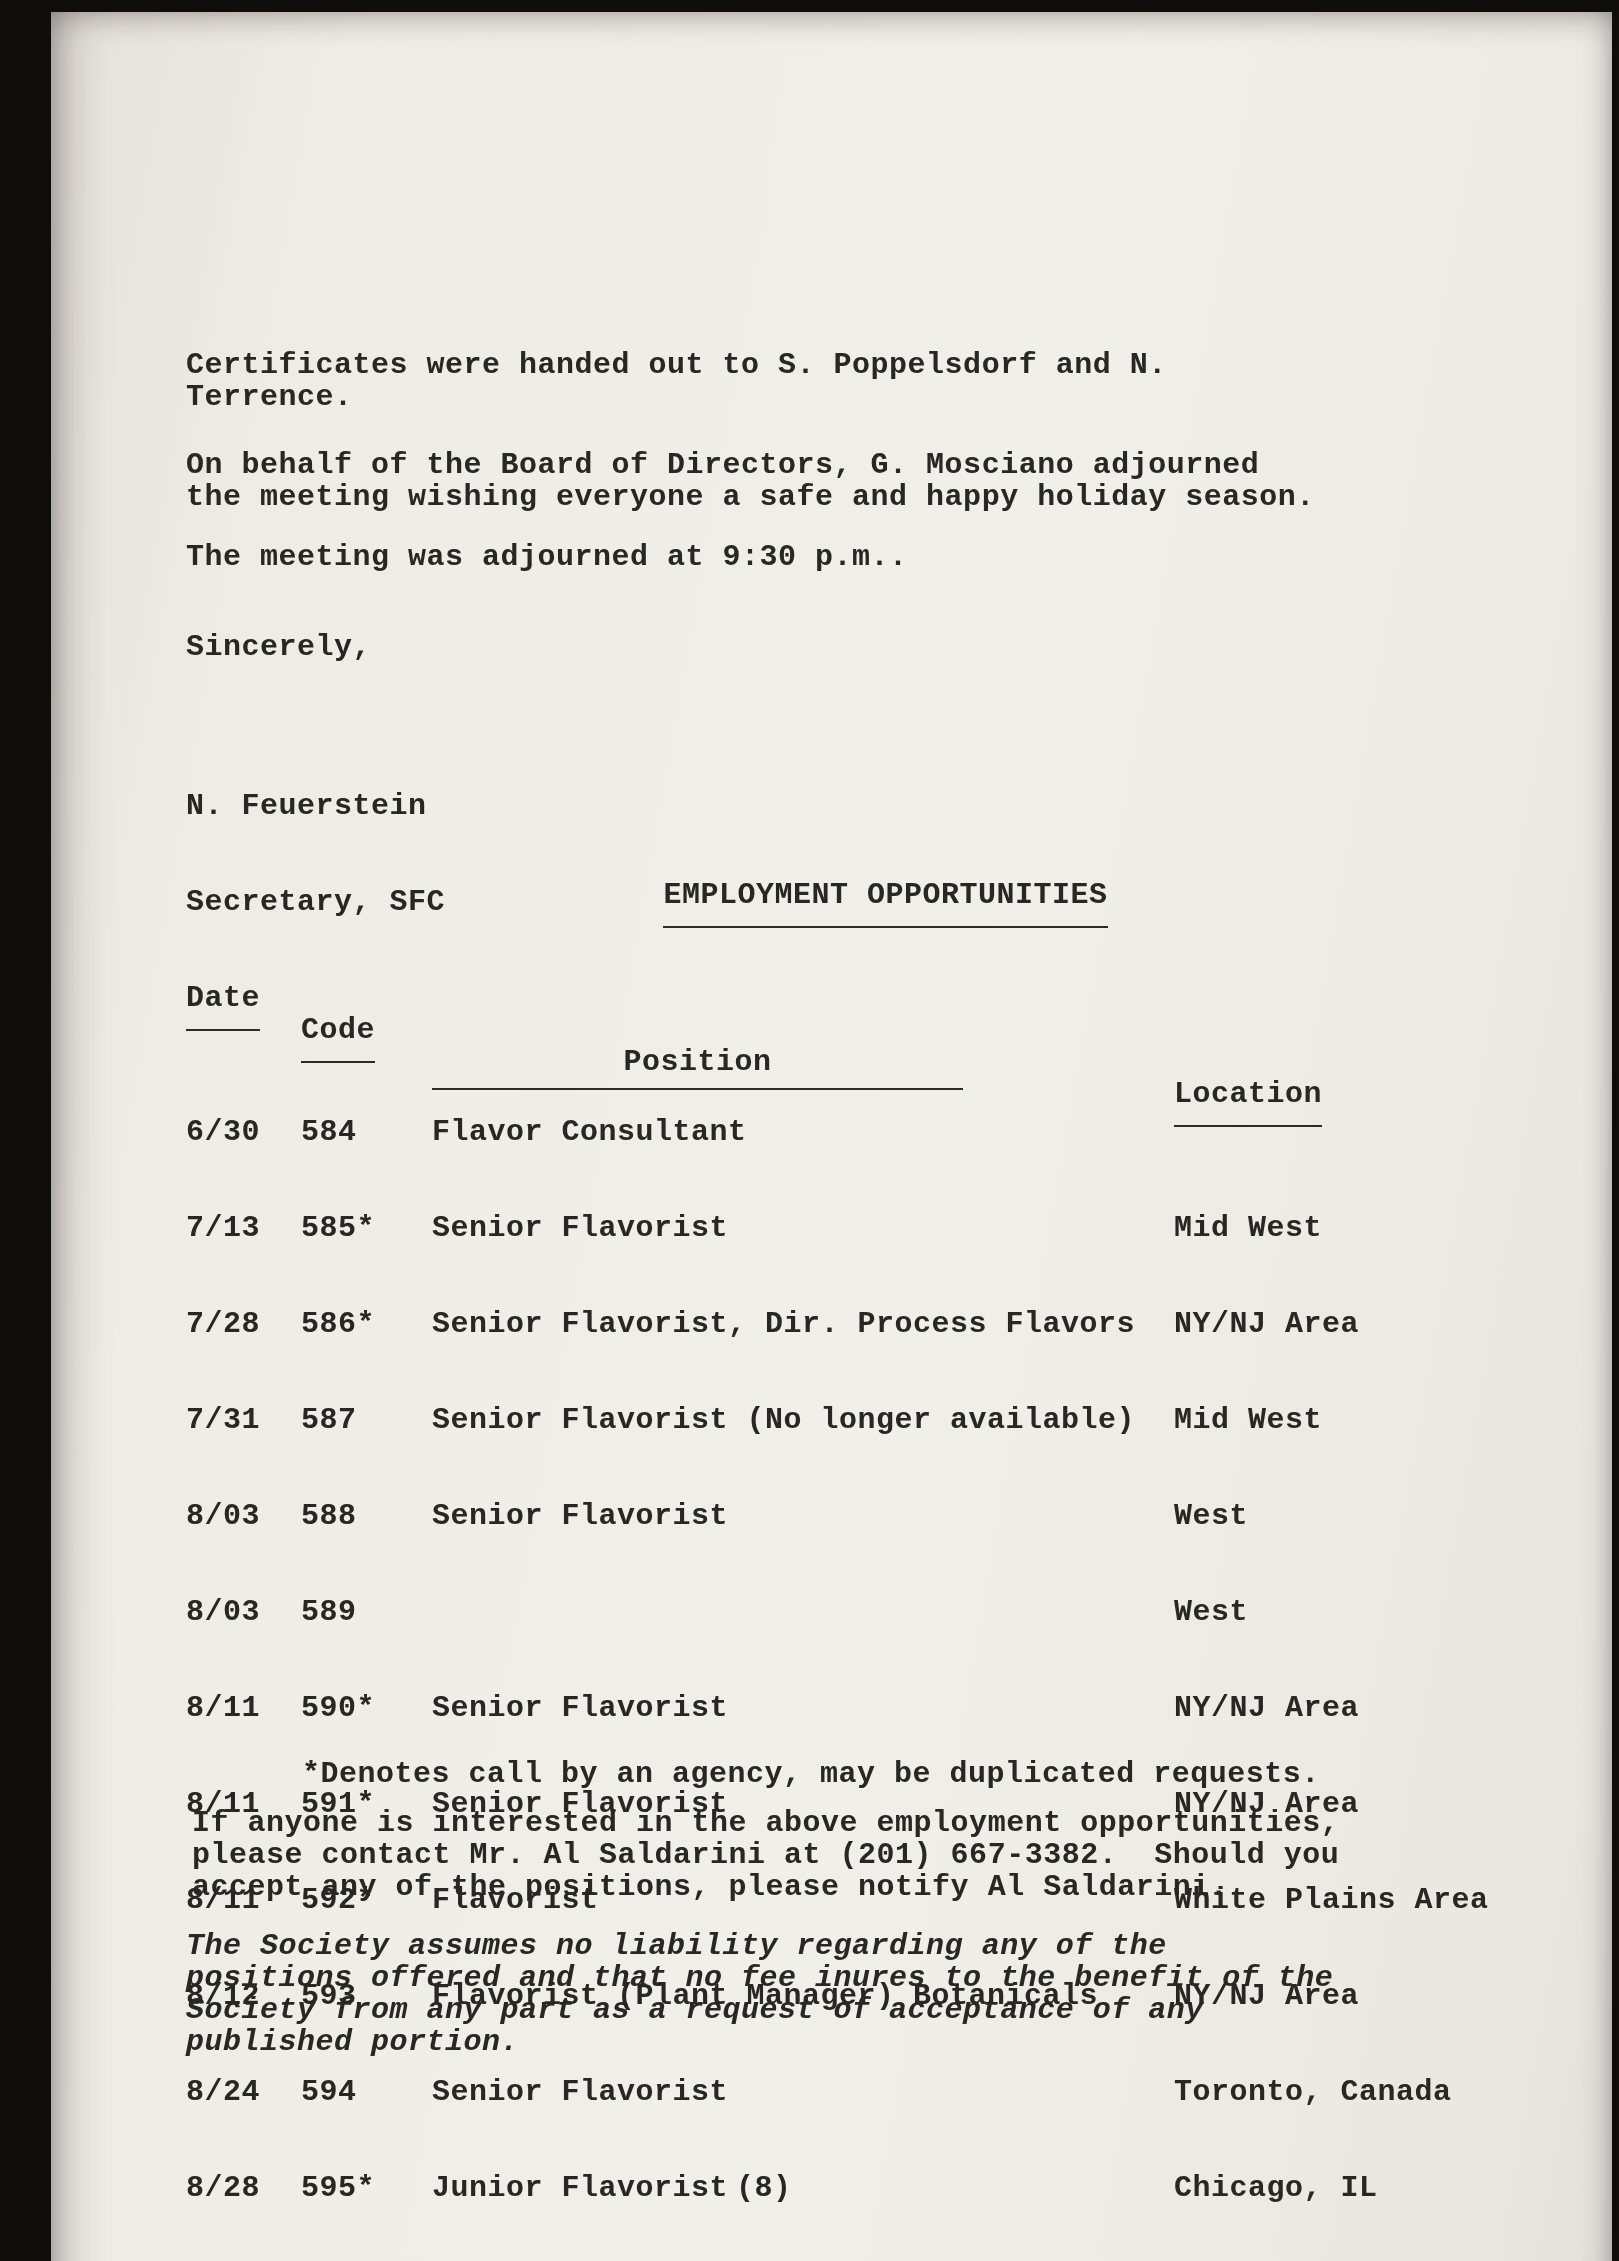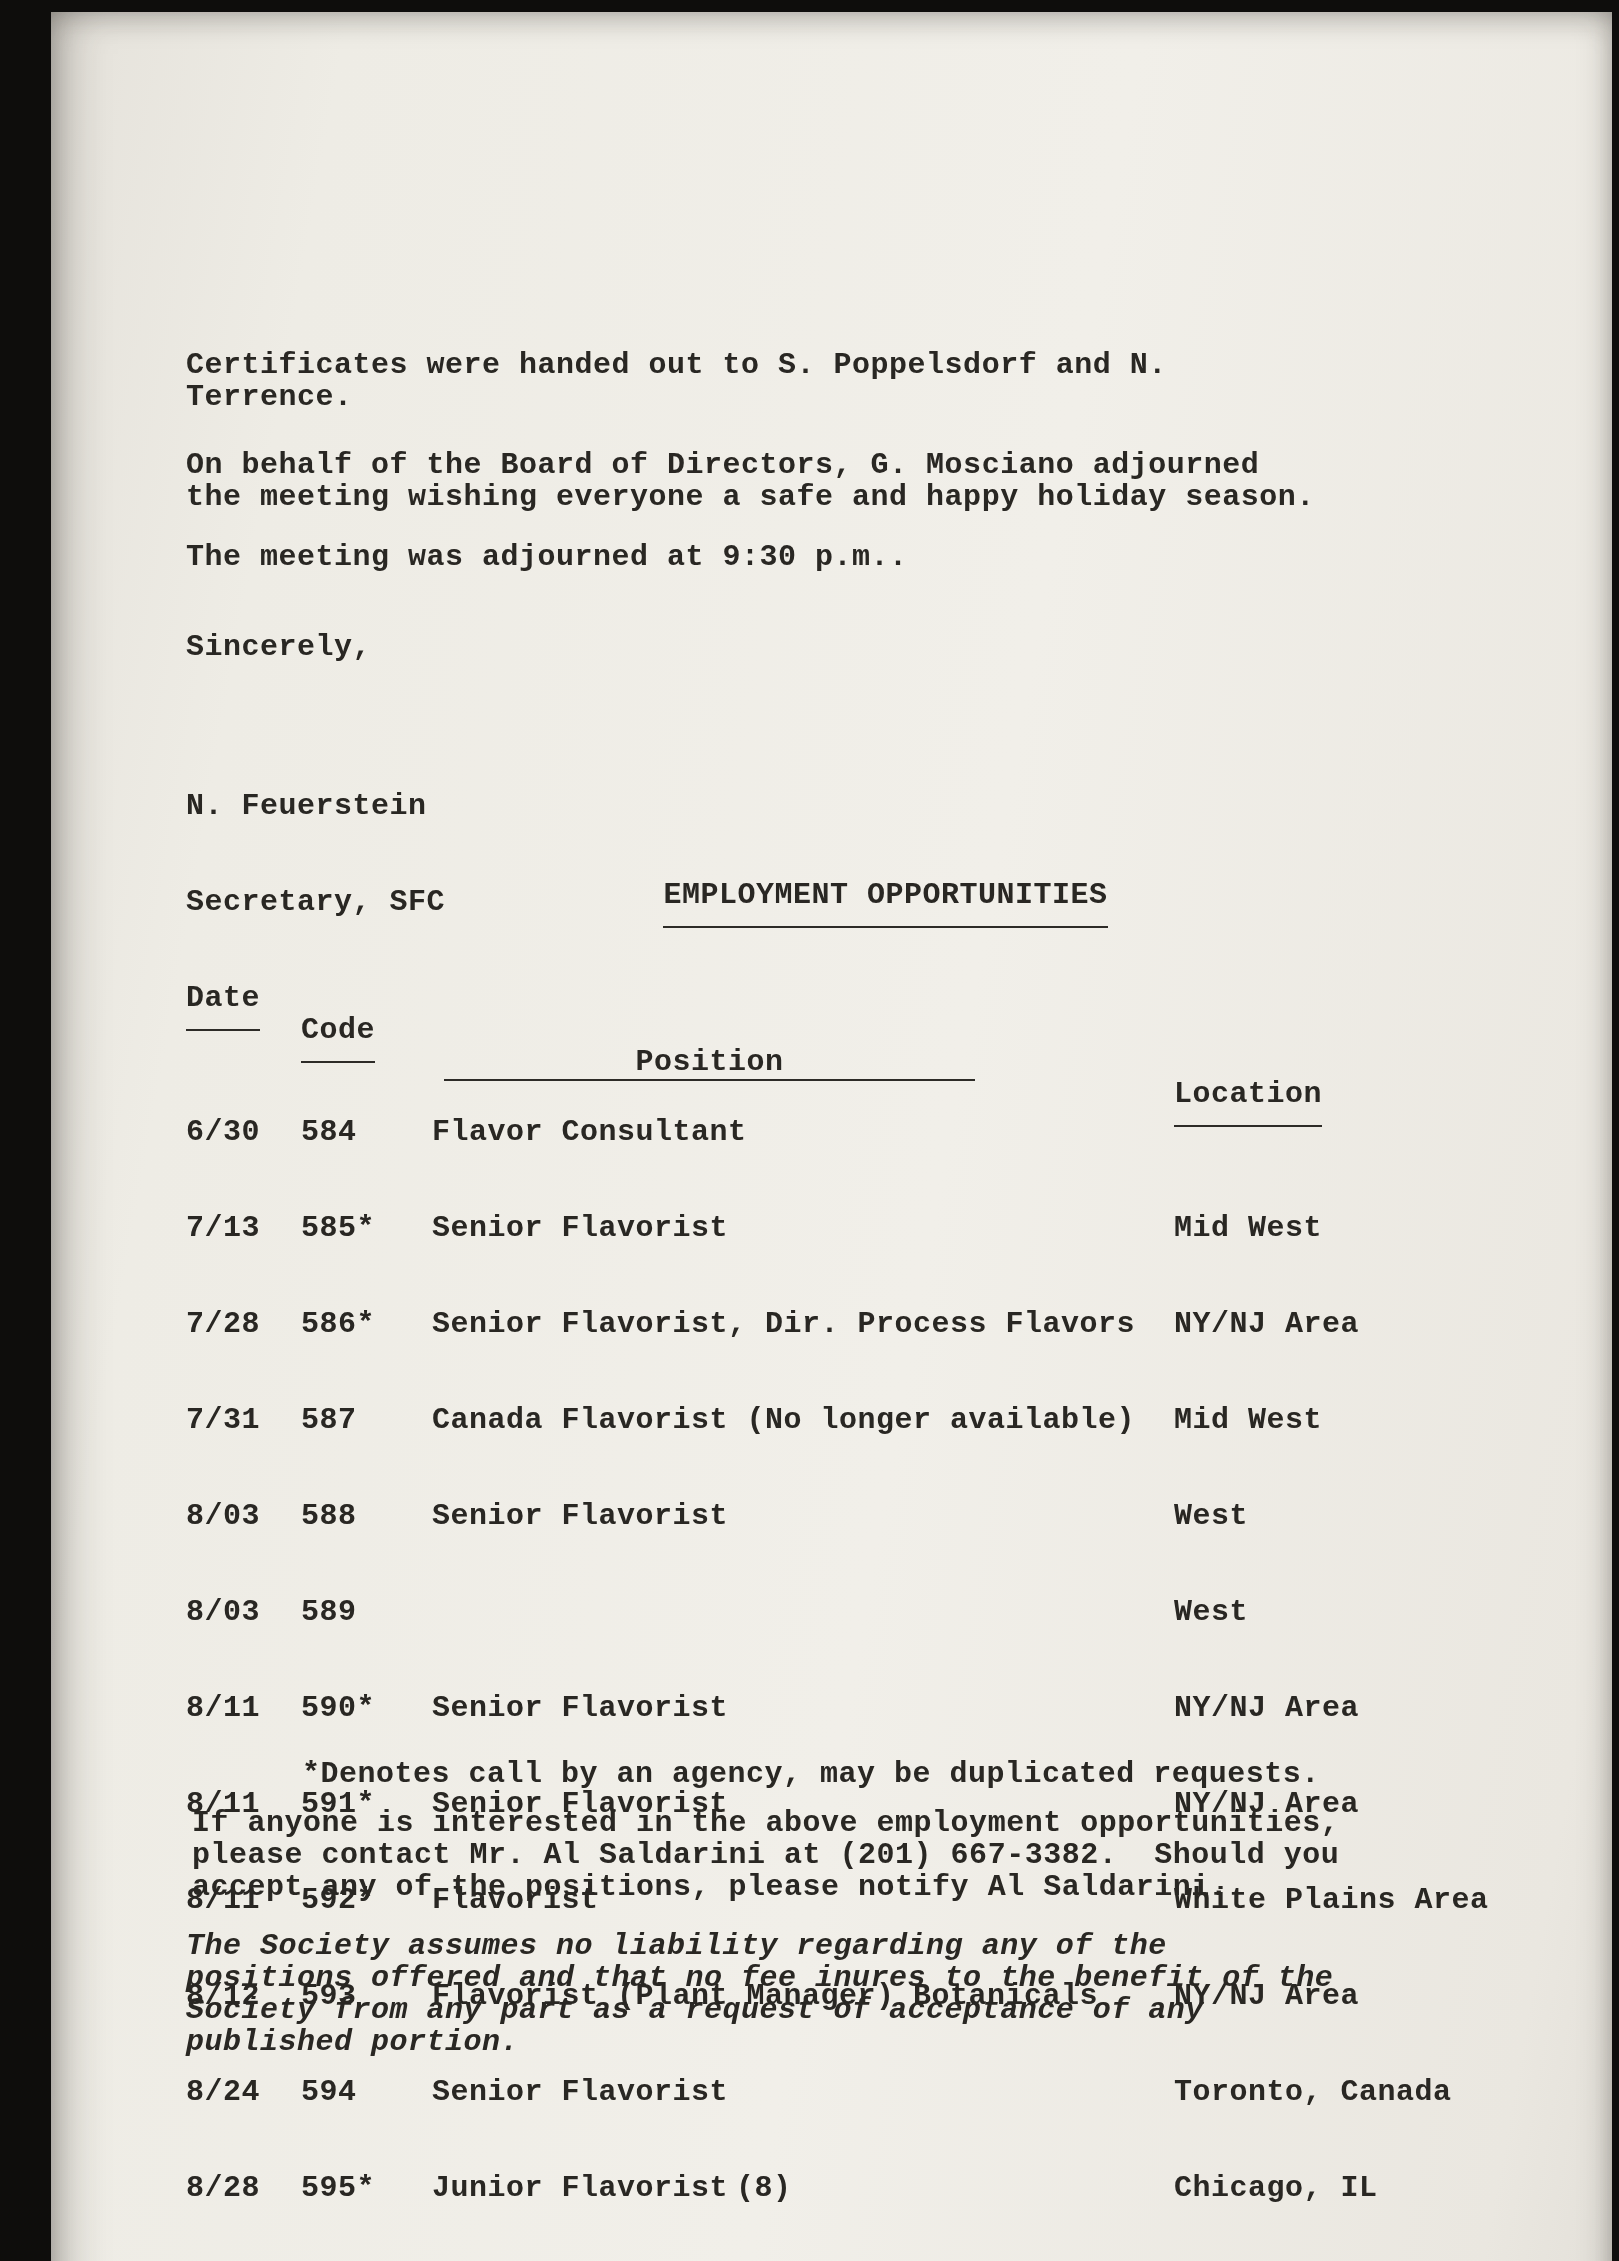--- a/index.html
+++ b/index.html
@@ -21,21 +21,21 @@
     position:absolute;margin:0;color:#292723;
     font-size:30px;line-height:32px;letter-spacing:0.5px;font-weight:600;
     white-space:pre-wrap;
   }
   .heading-wrap{left:135px;top:835px;width:1325px;text-align:center;}
   .underline{border-bottom:2.3px solid #2d2b27;padding-bottom:15px;display:inline-block;}
   .theadrow{left:135px;top:938px;width:1384px;height:32px;}
   .theadrow span{position:absolute;white-space:nowrap;}
   .h-date{left:0;}
   .h-code{left:115px;}
-  .h-pos{left:258px;width:531px;text-align:center;border-bottom:2.3px solid #2d2b27;padding-bottom:1px;}
+  .h-pos{left:246px;width:531px;text-align:center;border-bottom:2.3px solid #2d2b27;padding-bottom:10px;}
   .h-loc{left:988px;}
   .rows{position:absolute;left:135px;top:1033px;width:1393px;}
   .trow{position:relative;height:32px;white-space:nowrap;}
   .trow span{position:absolute;top:7px;white-space:nowrap;}
   .c-date{left:0;}
   .c-code{left:115px;}
   .c-pos{left:246px;}
   .c-loc{left:988px;}
   .footnote{left:251px;top:1726px;margin-top:20px;}
   .contact{left:141px;top:1795px;}
@@ -93,21 +93,21 @@
     </div>
     <div class="trow">
       <span class="c-date">7/28</span>
       <span class="c-code">586*</span>
       <span class="c-pos">Senior Flavorist, Dir. Process Flavors</span>
       <span class="c-loc">NY/NJ Area</span>
     </div>
     <div class="trow">
       <span class="c-date">7/31</span>
       <span class="c-code">587</span>
-      <span class="c-pos">Canada Flavorist (No longer available)</span>
+      <span class="c-pos">Senior Flavorist (No longer available)</span>
       <span class="c-loc">Mid West</span>
     </div>
     <div class="trow">
       <span class="c-date">8/03</span>
       <span class="c-code">588</span>
       <span class="c-pos">Senior Flavorist</span>
       <span class="c-loc">West</span>
     </div>
     <div class="trow">
       <span class="c-date">8/03</span>

